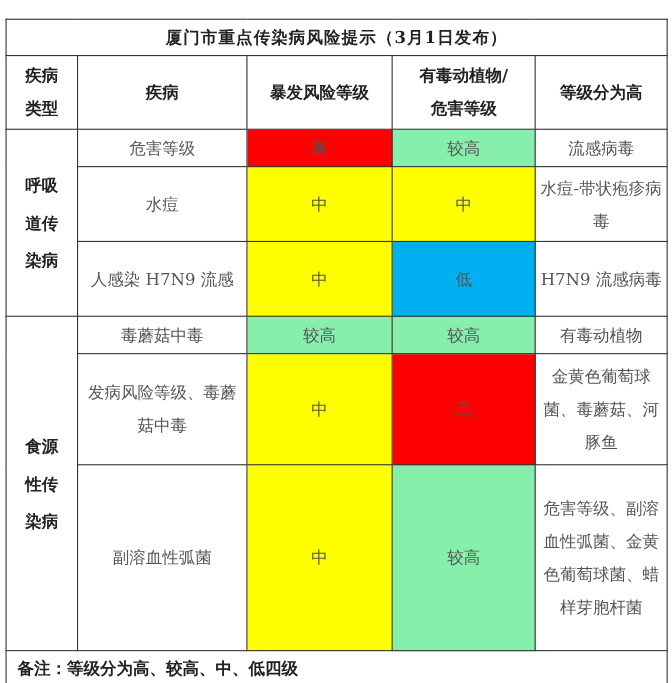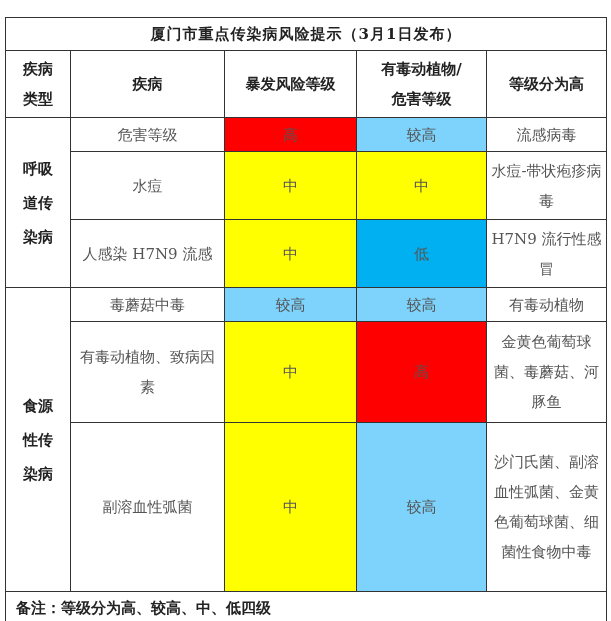--- a/index.html
+++ b/index.html
@@ -10,21 +10,21 @@
     border-collapse:collapse; table-layout:fixed;
   }
   table.risk td {
     border:1.5px solid #333; text-align:center; vertical-align:middle;
     padding:0 4px; font-size:15px; line-height:30px; color:#555;
   }
   .title-cell { height:32px; font-weight:bold; color:#222 !important; font-size:15px; letter-spacing:1px; }
   .hdr { font-weight:bold; color:#222 !important; height:66px; }
   .cat { font-weight:bold; color:#222 !important; line-height:34px !important; }
   .lvl-高 { background:#FF0000; }
-  .lvl-较高 { background:#7dd3fc; }
+  .lvl-较高 { background:#86efac; }
   .lvl-中 { background:#FFFF00; }
   .lvl-低 { background:#00B0F0; }
   .lvl-text { color:#6b4a00; }
   .footer-cell { text-align:left !important; font-weight:bold; color:#222 !important; height:32px; padding-left:10px !important;margin-top:42px; }
   .cause { line-height:30px; font-size:15px; }
 </style>
 </head>
 <body>
 
 <table class="risk">
@@ -67,44 +67,44 @@
   <tr style="height:68px">
     <td>水痘</td>
     <td class="lvl-中 lvl-text">中</td>
     <td class="lvl-中 lvl-text">中</td>
     <td class="cause">水痘-带状疱疹病毒</td>
   </tr>
   <tr style="height:68px">
     <td>人感染 H7N9 流感</td>
     <td class="lvl-中 lvl-text">中</td>
     <td class="lvl-低 lvl-text">低</td>
-    <td class="cause">H7N9 流行性感冒</td>
+    <td class="cause">H7N9 流感病毒</td>
   </tr>
 
   <tr style="height:34px">
     <td rowspan="3" class="cat">
       <div>食源</div>
       <div>性传</div>
       <div>染病</div>
     </td>
     <td>毒蘑菇中毒</td>
     <td class="lvl-较高 lvl-text">较高</td>
     <td class="lvl-较高 lvl-text">较高</td>
     <td class="cause">有毒动植物</td>
   </tr>
   <tr style="height:101px">
-    <td>有毒动植物、致病因素</td>
+    <td>发病风险等级、毒蘑菇中毒</td>
     <td class="lvl-中 lvl-text">中</td>
     <td class="lvl-高 lvl-text">高</td>
     <td class="cause">金黄色葡萄球菌、毒蘑菇、河豚鱼</td>
   </tr>
   <tr style="height:169px">
     <td>副溶血性弧菌</td>
     <td class="lvl-中 lvl-text">中</td>
     <td class="lvl-较高 lvl-text">较高</td>
-    <td class="cause">沙门氏菌、副溶血性弧菌、金黄色葡萄球菌、细菌性食物中毒</td>
+    <td class="cause">危害等级、副溶血性弧菌、金黄色葡萄球菌、蜡样芽胞杆菌</td>
   </tr>
 
   <tr>
     <td colspan="5" class="footer-cell">备注：等级分为高、较高、中、低四级</td>
   </tr>
 </tbody>
   </table>
 
 </body></html>

